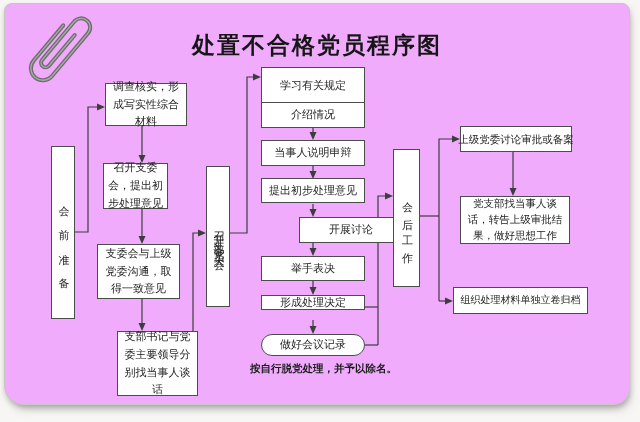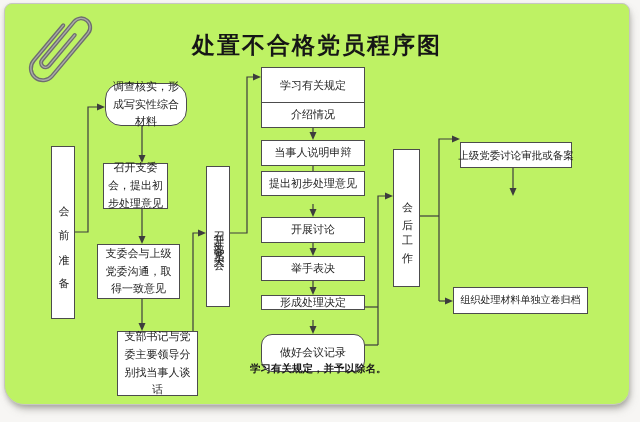--- a/index.html
+++ b/index.html
@@ -1,53 +1,53 @@
 <!DOCTYPE html>
 <html><head>
 <meta charset="utf-8">
 <style>
   html,body{margin:0;padding:0;width:640px;height:422px;overflow:hidden;
     background:#f2f1ef;font-family:"Liberation Sans",sans-serif;}
   .stage{position:relative;width:640px;height:422px;background:#f7f6f4;}
-  .paper{position:absolute;left:4px;top:3px;width:624px;height:400px;background:#bef264;
+  .paper{position:absolute;left:4px;top:3px;width:624px;height:400px;background:#f0abfc;
     border:1px solid #c7c6c2;border-radius:8px 8px 16px 20px;
     box-shadow:2px 6px 9px -3px rgba(110,108,100,.55),0 2px 4px rgba(150,148,140,.3);}
   .title{position:absolute;left:0;top:26px;width:100%;text-align:center;
     font-size:23px;font-weight:bold;color:#161616;letter-spacing:2px;
     font-family:"Liberation Sans",sans-serif;}
   
   .fb{position:absolute;box-sizing:border-box;border:1px solid #4c4c4c;background:#fff;
     display:flex;align-items:center;justify-content:center;text-align:center;
     color:#1d1d1d;font-family:"Liberation Serif",serif;font-size:11px;line-height:1.62;
     padding:1px 3px;}
   .nowrap{white-space:nowrap;}
   .vert span{writing-mode:vertical-lr;text-orientation:upright;display:block;}
   
   #b-pre   {left:46px; top:142px;width:24px; height:173px;}
   #b-pre span{letter-spacing:24px;margin-bottom:-24px;}
-  #b-l1{left:100px;top:79px; width:82px; height:43px;border-radius:16px;}
+  #b-l1{left:100px;top:79px; width:82px; height:43px;}
   #b-l2{left:98px; top:159px;width:65px; height:46px;}
   #b-l3{left:92px; top:240px;width:83px; height:55px;justify-content:flex-end;}
   #b-l4{left:93px; top:327px;width:81px; height:65px;margin-left:19px;}
   
   #b-meet{left:201px;top:162px;width:24px;height:141px;}
   #b-meet span{letter-spacing:4px;margin-bottom:-4px;}
   .mid{left:256px;width:104px;}
   #b-m1{top:63px; height:38px;}
   #b-m2{top:98px; height:26px;text-align:right;}
   #b-m3{top:136px;height:26px;}
-  #b-m4{top:167px;height:25px;}
-  #b-m5{top:213px;height:26px;}
+  #b-m4{top:174px;height:25px;}
+  #b-m5{top:213px;height:26px;margin-left:38px;}
   #b-m6{top:252px;height:25px;}
   #b-m7{top:291px;height:15px;}
-  #b-m8{top:330px;height:38px;border-radius:11px;}
+  #b-m8{top:330px;height:22px;border-radius:11px;}
   
   #b-post{left:388px;top:145px;width:27px;height:138px;}
   #b-post span{letter-spacing:17px;margin-bottom:-17px;}
-  #b-r1{left:455px;top:122px;width:112px;height:26px;font-size:10.5px;margin-top:16px;}
+  #b-r1{left:455px;top:122px;width:112px;height:26px;font-size:10.5px;}
   #b-r2{left:455px;top:192px;width:110px;height:48px;font-size:10.5px;line-height:1.55;}
   #b-r3{left:448px;top:283px;width:135px;height:27px;font-size:10px;}
   .wires{position:absolute;left:0;top:0;width:640px;height:422px;pointer-events:none;}
   .wires *{stroke:#3d3d3d;stroke-width:1.2;fill:none;}
   .wires polygon{fill:#3d3d3d;stroke:none;}
   .note{position:absolute;left:228px;top:357px;width:392px;color:#1c1c1c;
     font-family:"Liberation Serif",serif;font-size:10.5px;font-weight:600;line-height:1.45;}
   .note .l2{margin-left:17px;}
   .clip{position:absolute;left:6px;top:-10px;}
 </style>
@@ -158,26 +158,29 @@
     <div class="fb mid nowrap" id="b-m8">
       <span>做好会议记录</span>
     </div>
 
     <div class="fb vert" id="b-post">
       <span>会后工作</span>
     </div>
     <div class="fb nowrap" id="b-r1">
       <span>上级党委讨论审批或备案</span>
     </div>
+    <div class="fb" id="b-r2">
+      <span>党支部找当事人谈话，转告上级审批结果，做好思想工作</span>
+    </div>
     <div class="fb nowrap" id="b-r3">
       <span>组织处理材料单独立卷归档</span>
     </div>
 
     <div class="note">
-      <div class="l2">学习有关规定，并予以除名。</div>
+      <div class="l2">按自行脱党处理，并予以除名。</div>
     </div>
   </div>
 
   <svg class="clip" width="130" height="140" viewBox="0 0 130 140">
     <g transform="translate(28,6) rotate(40 22 52)">
       <path d="M13,30 V76 a12,12 0 0 0 24,0 V20 a9,9 0 0 0 -18,0 v50 a4.5,4.5 0 0 0 9,0 V30" fill="none" stroke="#6e6e6e" stroke-width="4" stroke-linecap="round"></path>
       <path d="M13,30 V76 a12,12 0 0 0 24,0 V20 a9,9 0 0 0 -18,0 v50 a4.5,4.5 0 0 0 9,0 V30" fill="none" stroke="#a9a9a9" stroke-width="1.4" stroke-linecap="round"></path>
     </g>
   </svg>
 </div>

